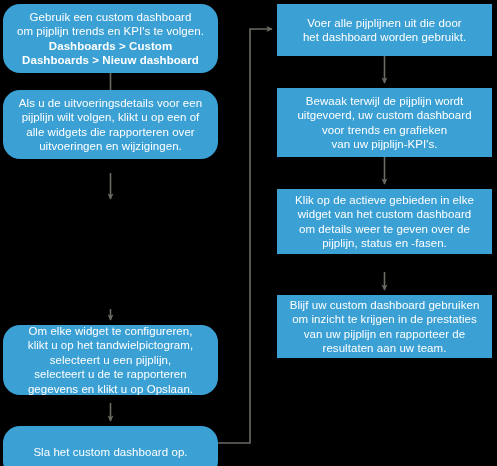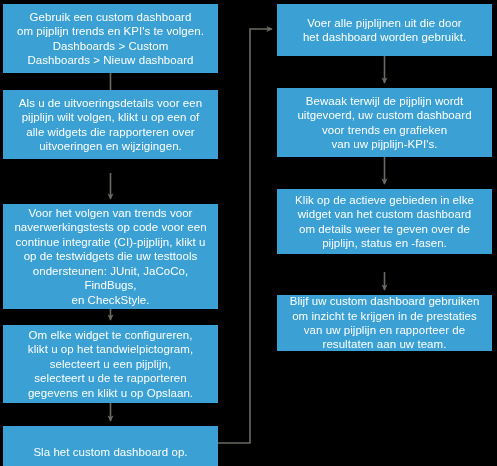--- a/index.html
+++ b/index.html
@@ -44,38 +44,38 @@
     letter-spacing: 0.05px;
   }
   .flow-box .box-text {
     display: block;
     width: 100%;
     white-space: pre-line;
   }
   .flow-box .box-text-bold {
     display: block;
     width: 100%;
-    font-weight: normal;
+    font-weight: bold;
     white-space: pre-line;
   }
 
   
-  .col-left { left: 3px; width: 215px; }
+  .col-left { left: 3px; width: 215px; border-radius: 17px; }
   #box-l1 { top: 4px;   height: 69px; }
   #box-l2 { top: 90px; height: 69px; }
   #box-l3 { top: 204px; height: 105px; }
-  #box-l4 { top: 325px; height: 78px; }
+  #box-l4 { top: 325px; height: 70px; }
   #box-l5 { top: 426px; height: 52px; }
 
   
   .col-right { left: 277px; width: 215px; }
   #box-r1 { top: 4px;   height: 52px; text-align: center; }
   #box-r2 { top: 88px;  height: 69px; }
   #box-r3 { top: 189px; height: 65px; }
-  #box-r4 { top: 295px; height: 56px; }
+  #box-r4 { top: 295px; height: 63px; }
 </style>
 </head>
 <body>
 
 <div id="flow-canvas">
 
   <svg class="connector-layer" viewBox="0 0 497 466" width="497" height="466" xmlns="http://www.w3.org/2000/svg">
     <defs>
       <marker id="arrowhead" markerWidth="7" markerHeight="7" refX="5.6" refY="3" orient="auto" markerUnits="userSpaceOnUse">
         <path d="M0,0 L6.4,3 L0,6 L1.6,3 Z" fill="#6b6b63"></path>
@@ -103,28 +103,20 @@
     </span>
   </div>
 
   <div class="flow-box col-left" id="box-l2">
     <span class="box-text">Als u de uitvoeringsdetails voor een
 pijplijn wilt volgen, klikt u op een of
 alle widgets die rapporteren over
 uitvoeringen en wijzigingen.</span>
   </div>
 
-  <div class="flow-box col-left" id="box-l3">
-    <span class="box-text">Voor het volgen van trends voor
-naverwerkingstests op code voor een
-continue integratie (CI)-pijplijn, klikt u
-op de testwidgets die uw testtools
-ondersteunen: JUnit, JaCoCo, FindBugs,
-en CheckStyle.</span>
-  </div>
 
   <div class="flow-box col-left" id="box-l4">
     <span class="box-text">Om elke widget te configureren,
 klikt u op het tandwielpictogram,
 selecteert u een pijplijn,
 selecteert u de te rapporteren
 gegevens en klikt u op Opslaan.</span>
   </div>
 
   <div class="flow-box col-left" id="box-l5">

